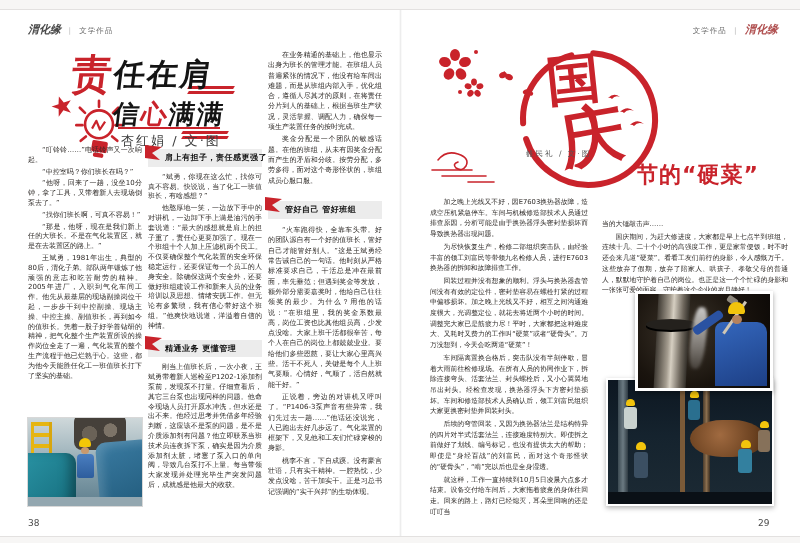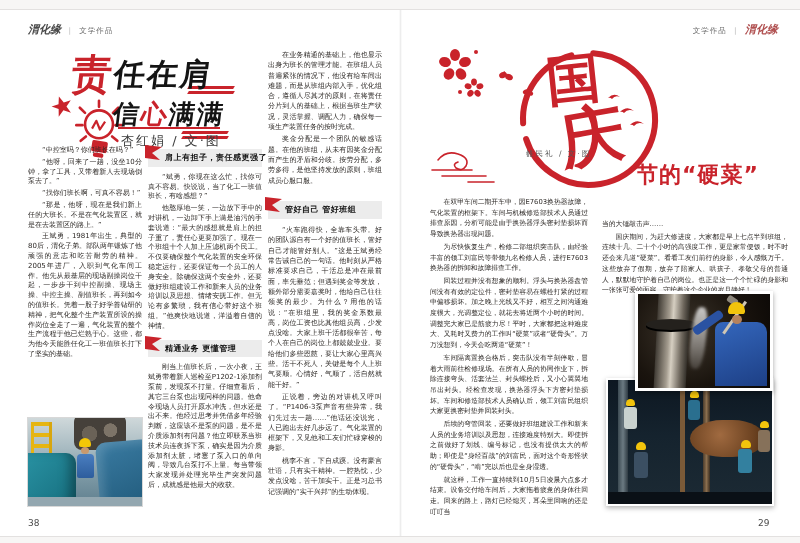--- a/index.html
+++ b/index.html
@@ -182,20 +182,21 @@
   <div class="title-line title-1">
     <span class="accent">责</span><span>任在肩</span>
   </div>
   <div class="title-line title-2">
     <span>信</span><span class="accent">心</span><span>满满</span>
   </div>
   <div class="byline-rule"></div>
   <div class="byline-left">杏红娟 / 文·图</div>
 
   <div class="col lcol col1">
+      <p class="para">“叮铃铃……”电话铃声又一次响起。</p>
       <p class="para">“中控室吗？你们班长在吗？”</p>
       <p class="para">“他呀，回来了一趟，没坐10分钟，拿了工具，又带着新人去现场倒泵去了。”</p>
       <p class="para">“找你们班长啊，可真不容易！”</p>
       <p class="para">“那是，他呀，现在是我们新上任的大班长。不是在气化装置区，就是在去装置区的路上。”</p>
       <p class="para">王斌勇，1981年出生，典型的80后，渭化子弟。部队两年锻炼了他顽强的意志和吃苦耐劳的精神。2005年进厂，入职到气化车间工作。他先从最基层的现场副操岗位干起，一步步干到中控副操、现场主操、中控主操、副值班长，再到如今的值班长。凭着一股子好学善钻研的精神，把气化整个生产装置所设的操作岗位全走了一遍，气化装置的整个生产流程于他已烂熟于心。这些，都为他今天能胜任化工一班值班长打下了坚实的基础。</p>
     </div>
 
   <div class="col lcol col2">
     <div class="ribbon">
       <svg class="flag" viewBox="0 0 17 16">
@@ -214,21 +215,21 @@
       <span>精通业务 更懂管理</span>
     </div>
     <div>
         <p class="para">刚当上值班长后，一次小夜，王斌勇带着新人巡检至P1202-1添加剂泵前，发现泵不打量。仔细查看后，其它三台泵也出现同样的问题。他命令现场人员打开原水冲洗，但水还是出不来。他经过思考并凭借多年经验判断，这应该不是泵的问题，是不是介质添加剂有问题？他立即联系当班技术员连夜拆下泵，确实是因为介质添加剂太脏，堵塞了泵入口的单向阀，导致几台泵打不上量。每当带领大家发现并处理完毕生产突发问题后，成就感是他最大的收获。</p>
       </div>
   </div>
 
   <div class="col lcol col3" style="line-height:10.3px">
     <div>
         <p class="para">在业务精通的基础上，他也显示出身为班长的管理才能。在班组人员普遍紧张的情况下，他没有给车间出难题，而是从班组内部入手，优化组合，遵循人尽其才的原则，在将责任分片到人的基础上，根据当班生产状况，灵活掌握、调配人力，确保每一项生产装置任务的按时完成。</p>
-        <p class="para">奖金分配是一个团队的敏感话题。在他的班组，从未有因奖金分配而产生的矛盾和分歧。按劳分配，多劳多得，是他坚持发放的原则，班组成员心服口服。</p>
+        <p class="para">奖金分配是一个团队的敏感话题。在他的班组，从未有因奖金分配而产生的矛盾和分歧。按劳分配，多劳多得，面对这个奇形怪状的，班组成员心服口服。</p>
       </div>
     <div class="ribbon" style="margin-top:15px">
       <svg class="flag" viewBox="0 0 17 16">
         <polygon points="0,0 17,2 7,8 15,15 0,13" fill="#c9232b"></polygon>
         </svg>
       <span>管好自己 管好班组</span>
     </div>
     <div>
         <p class="para">“火车跑得快，全靠车头带。好的团队源自有一个好的值班长，管好自己才能管好别人。”这是王斌勇经常告诫自己的一句话。他时刻从严格标准要求自己，干活总是冲在最前面，率先垂范；但遇到奖金等发放，额外部分需要嘉奖时，他给自己往往领奖的最少。为什么？用他的话说：“在班组里，我的奖金系数最高，岗位工资也比其他组员高，少发点没啥。大家上班干活都很辛苦，每个人在自己的岗位上都兢兢业业。要给他们多些恩慈，要让大家心里高兴些。活干不死人，关键是每个人上班气要顺。心情好，气顺了，活自然就能干好。”</p>
         <p class="para">正说着，旁边的对讲机又呼叫了。“P1406-3泵声音有些异常，我们先过去一趟……”他话还没说完，人已跑出去好几步远了。气化装置的框架下，又见他和工友们忙碌穿梭的身影。</p>
@@ -318,25 +319,25 @@
         <path d="M10 18 Q18 8 30 12 Q42 16 38 24 Q34 30 28 26 Q24 22 30 20"></path>
         <path d="M4 28 H44"></path>
           <path d="M14 34 H58"></path>
           <path d="M40 40 H66"></path>
       </g>
     </svg>
     <div class="gq-byline">雒民礼 / 文·图</div>
   </div>
 
   <div class="col rcol rcol1">
-      <p class="para">在双甲车间二期开车中，因E7603换热器故障，气化装置的框架下。车间与机械修造部技术人员通过排查原因，分析可能是由于换热器浮头密封垫损坏而导致换热器出现问题。</p>
+      <p class="para">加之晚上光线又不好，因E7603换热器故障，造成空压机紧急停车。车间与机械修造部技术人员通过排查原因，分析可能是由于换热器浮头密封垫损坏而导致换热器出现问题。</p>
       <p class="para">为尽快恢复生产，检修二部组织突击队，由经验丰富的领工刘富民等带领九名检修人员，进行E7603换热器的拆卸和故障排查工作。</p>
       <p class="para">回装过程并没有想象的顺利。浮头与换热器盘管间没有有效的定位件，密封垫容易在螺栓打紧的过程中偏移损坏。加之晚上光线又不好，相互之间沟通难度很大，光调整定位，就花去将近两个小时的时间。调整完大家已是筋疲力尽！平时，大家都把这种难度大、又耗时又费力的工作叫“硬菜”或者“硬骨头”。万万没想到，今天会吃两道“硬菜”！</p>
       <p class="para">车间隔离置换合格后，突击队没有半刻停歇，冒着大雨前往检修现场。在所有人员的协同作业下，拆除连接弯头、活套法兰、封头螺栓后，又小心翼翼地吊出封头。经检查发现，换热器浮头下方密封垫损坏。车间和修造部技术人员确认后，领工刘富民组织大家更换密封垫并回装封头。</p>
-      <p class="para">后续的弯管回装，还要做好班组建设工作和新来人员的业务培训以及思想，连接难度特别大。即使拆之前做好了划线、编号标记，也没有提供太大的帮助；即使是“身经百战”的刘富民，面对这个奇形怪状的“硬骨头”，“啃”完以后也是全身湿透。</p>
+      <p class="para">后续的弯管回装，又因为换热器法兰是结构特异的四片对半式活套法兰，连接难度特别大。即使拆之前做好了划线、编号标记，也没有提供太大的帮助；即使是“身经百战”的刘富民，面对这个奇形怪状的“硬骨头”，“啃”完以后也是全身湿透。</p>
       <p class="para">就这样，工作一直持续到10月5日凌晨六点多才结束。设备交付给车间后，大家拖着疲惫的身体往回走。回来的路上，路灯已经熄灭，耳朵里回响的还是叮叮当</p>
     </div>
   <div class="col rcol rcol2">
       <p class="para">当的大锤敲击声……</p>
       <p class="para">国庆期间，为赶大修进度，大家都是早上七点半到班组，连续十几、二十个小时的高强度工作，更是家常便饭，时不时还会来几道“硬菜”。看看工友们前行的身影，令人感慨万千。这些放弃了假期，放弃了陪家人、哄孩子、孝敬父母的普通人，默默地守护着自己的岗位。也正是这一个个忙碌的身影和一张张可爱的面容，守护着这个企业的岁月静好！</p>
     </div>
 
   <div class="photo photo1">
     <div class="shape p1-bg"></div>
     <div class="shape p1-pipe"></div>

